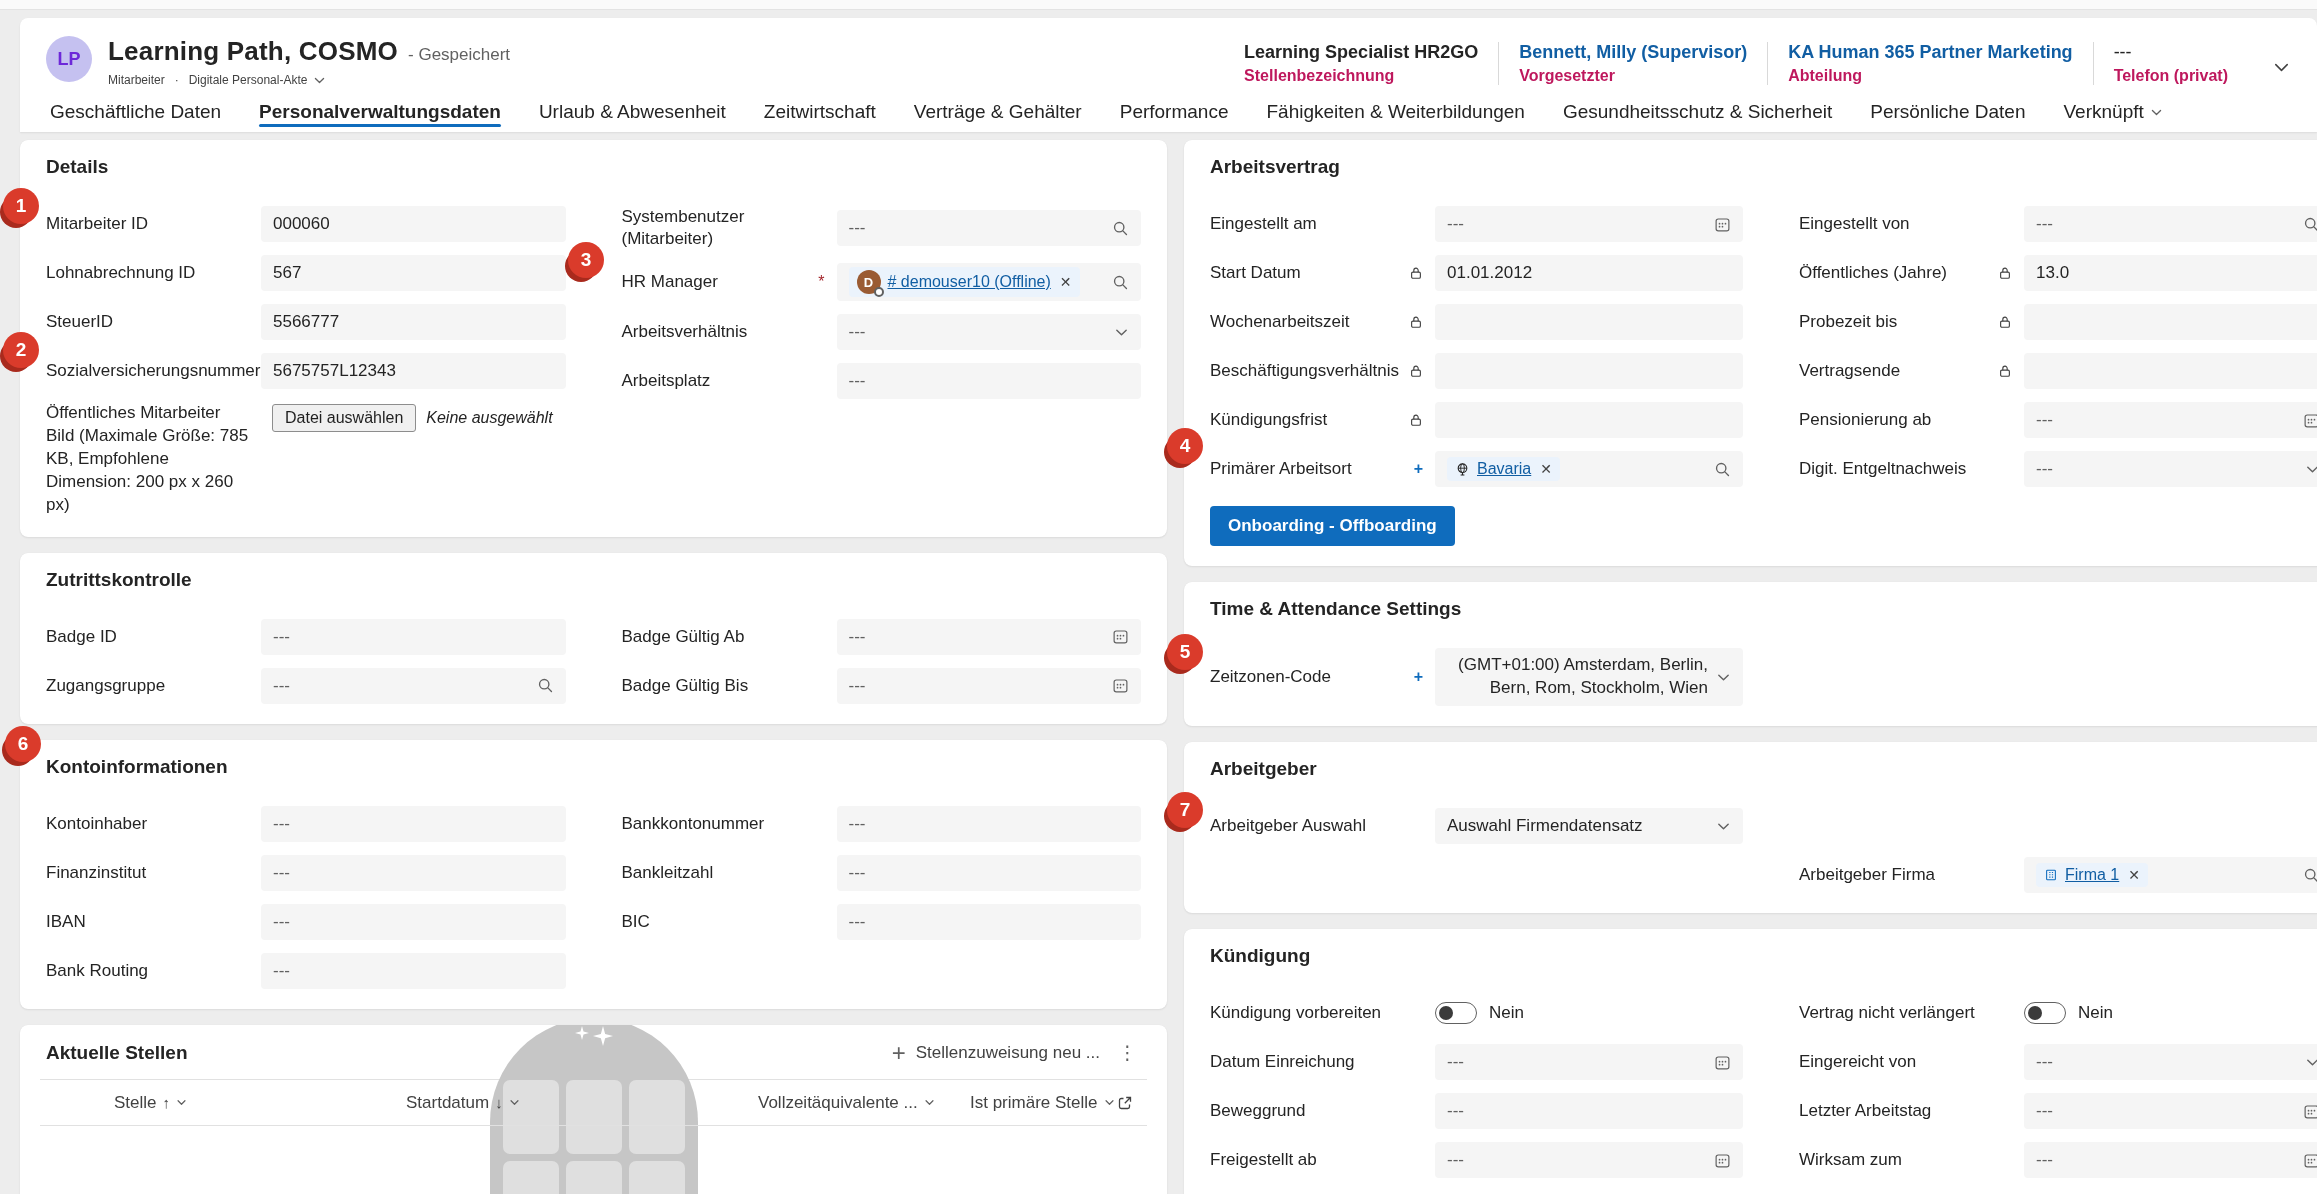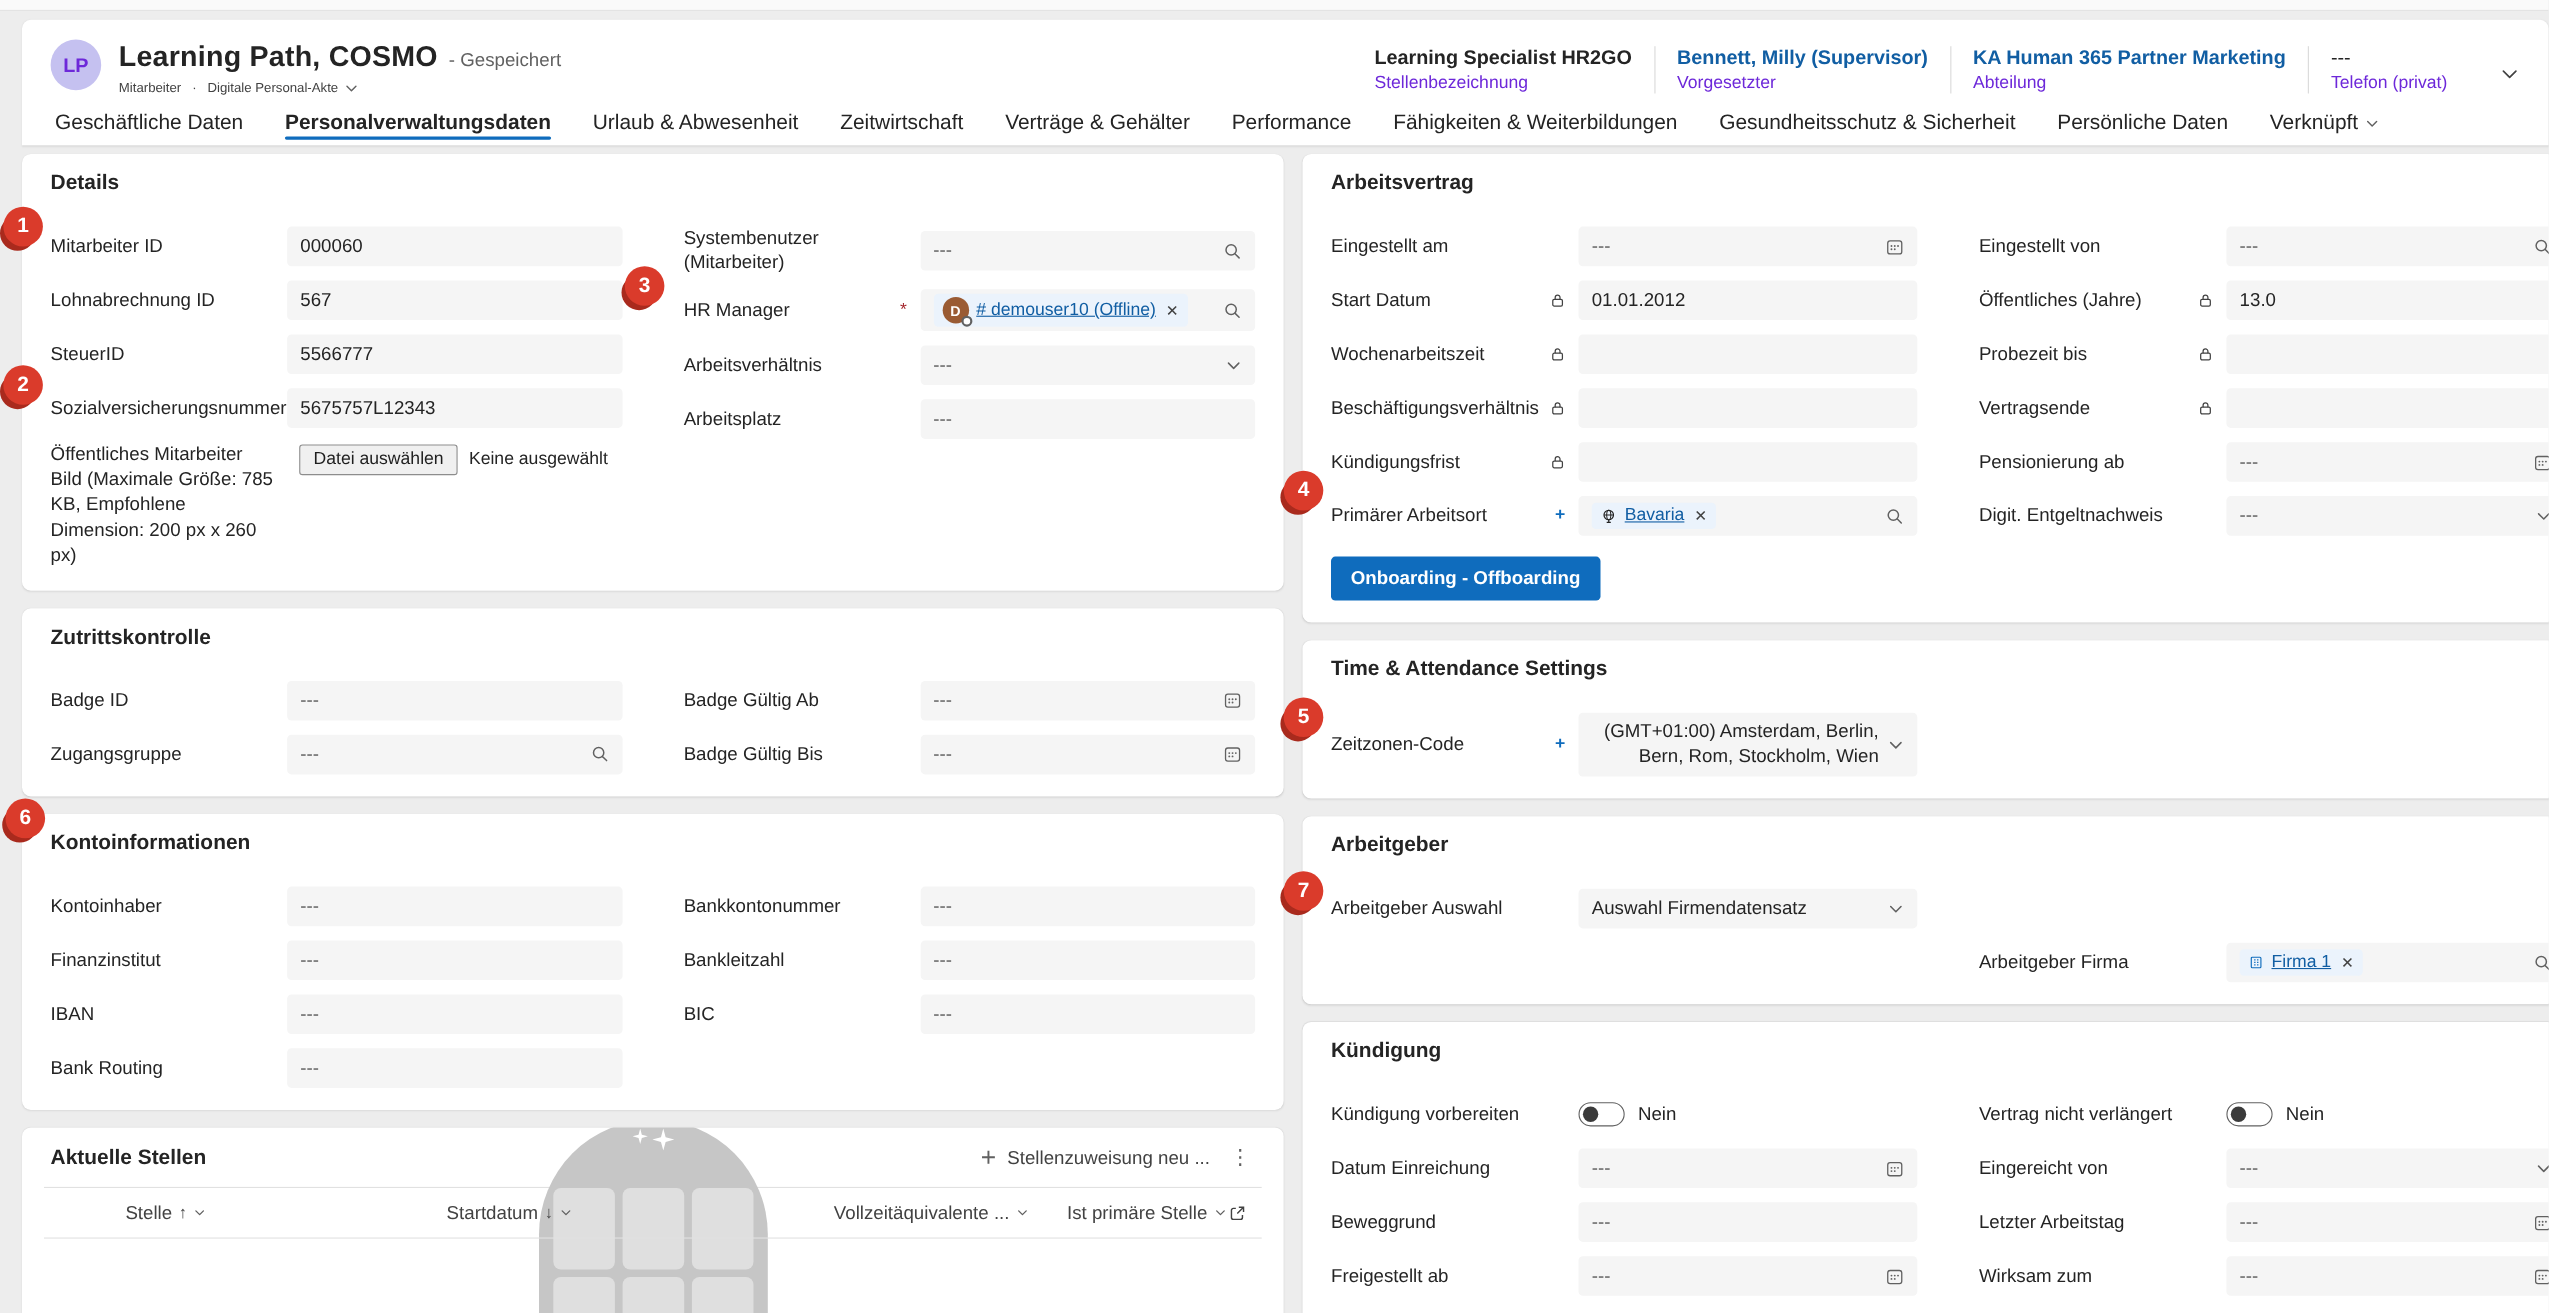--- a/index.html
+++ b/index.html
@@ -17,21 +17,21 @@
   .rec-title { font-size:26px; font-weight:700; letter-spacing:.2px; }
   .rec-status { font-size:17px; color:#616161; }
   .sub-line { display:flex; align-items:center; gap:10px; margin-top:6px; font-size:12px; color:#424242; }
   .sub-form { display:flex; align-items:center; gap:6px; }
   .sumwrap { margin-left:auto; display:flex; align-items:center; padding-top:6px; }
   .sumitem { padding:0 20px; border-left:1px solid #d9d9d9; min-width:150px; }
   .sumitem:first-child { border-left:none; }
   .sumval { font-size:18px; font-weight:600; white-space:nowrap; }
   .sumval.link { color:#115ea3; }
   .sumval.plain { font-weight:400; }
-  .sumlabel { font-size:16px; color:#6d28d9; margin-top:4px; font-weight:400; }
+  .sumlabel { font-size:16px; color:#be185d; margin-top:4px; font-weight:700; }
   .hdr-collapse { margin-left:24px; color:#424242; padding-top:8px; }
 
   .tabs { display:flex; gap:38px; padding:14px 28px 0 30px; }
   .tab { font-size:19px; color:#242424; padding-bottom:9px; position:relative; white-space:nowrap;
     display:flex; align-items:center; gap:6px; cursor:default; }
   .tab.active { font-weight:700; }
   .tab.active::after { content:""; position:absolute; left:0; right:0; bottom:5px; height:3px;
     border-radius:2px; background:#0f6cbd; }
 
   
@@ -60,21 +60,21 @@
   .chip { background:#ebf3fc; border-radius:4px; display:inline-flex; align-items:center;
     gap:7px; padding:3px 8px; font-size:16px; }
   .chip .clink { color:#115ea3; text-decoration:underline; white-space:nowrap; }
   .chip .x { color:#424242; font-size:14px; padding-left:2px; }
   .mini-avatar { width:24px; height:24px; border-radius:50%; background:#9a5b33; color:#fff;
     font-size:13px; font-weight:600; display:flex; align-items:center; justify-content:center; position:relative; flex:none; }
   .mini-avatar .presence { position:absolute; right:-3px; bottom:-3px; width:10px; height:10px;
     border-radius:50%; background:#fff; border:2px solid #616161; }
   .file-btn { font-size:16px; padding:4px 12px; border:1px solid #8d8d8d; border-radius:3px;
     background:#f0f0f0; color:#1f1f1f; font-family:inherit;margin-left:11px; }
-  .file-status { font-size:16px; color:#242424; margin-left:10px; }
+  .file-status { font-size:16px; color:#242424; margin-left:10px;font-style:italic; }
   .btn-primary { background:#0f6cbd; color:#fff; font-size:17px; font-weight:600; border:none;
     border-radius:4px; padding:10px 18px; margin-top:6px; font-family:inherit; }
   .tog { width:42px; height:22px; border:1px solid #616161; border-radius:12px; position:relative;
     background:#fff; flex:none; margin-right:12px; }
   .tog::after { content:""; position:absolute; left:3px; top:3px; width:14px; height:14px;
     border-radius:50%; background:#3b3b3b; }
   .togval { font-size:17px; }
 
   .nbadge { position:absolute; width:36px; height:36px; border-radius:50%; background:#da3b2b;
     color:#fff; font-size:19px; font-weight:600; display:flex; align-items:center; justify-content:center;

